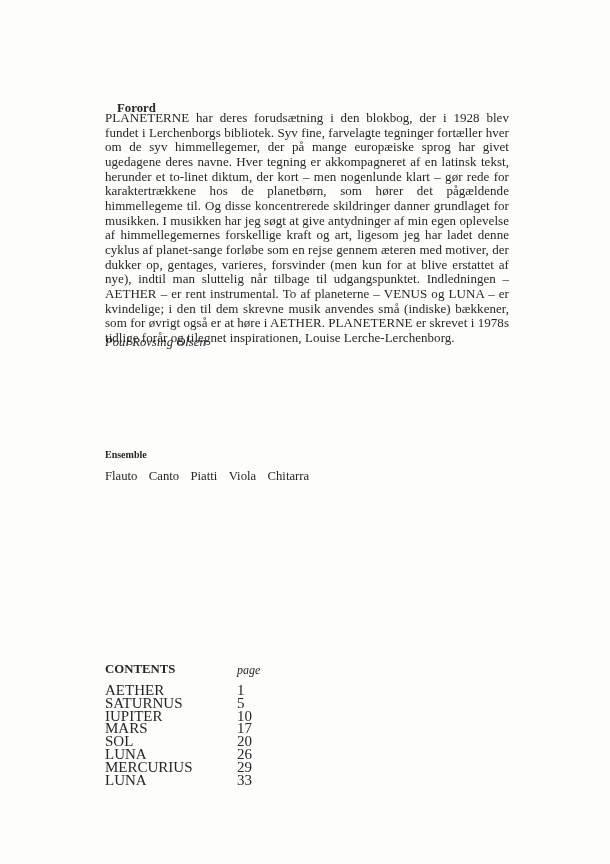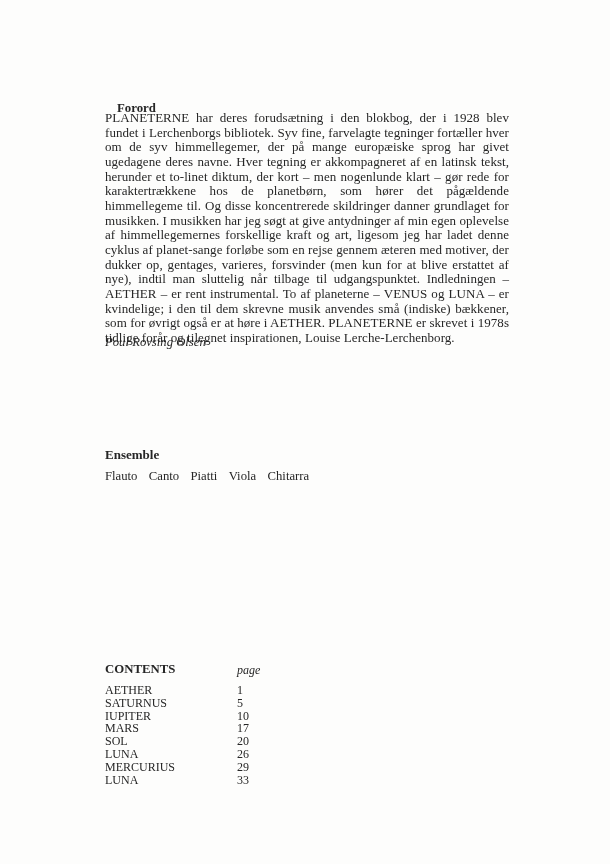--- a/index.html
+++ b/index.html
@@ -46,21 +46,21 @@
     margin: 0;
     font-size: 12.7px;
     font-style: italic;
     text-align: center;
   }
   .ens-heading {
     position: absolute;
     left: 105px;
     top: 447px;
     margin: 0;
-    font-size: 13px;
+    font-size: 10px;
     font-weight: bold;
     line-height: 15px;
     text-align: right;
   }
   .instruments {
     position: absolute;
     left: 105px;
     top: 470px;
     display: flex;
     gap: 11.4px;
@@ -83,21 +83,21 @@
     left: 237px;
     top: 663px;
     font-size: 12px;
     font-style: italic;
     line-height: 15px;
   }
   .toc {
     position: absolute;
     left: 105px;
     top: 684px;
-    font-size: 12px;
+    font-size: 15px;
     line-height: 12.8px;
   }
   .toc-row {
     display: flex;
   }
   .toc-title {
     width: 132px;
   }
   .toc-page {
     text-align: left;

